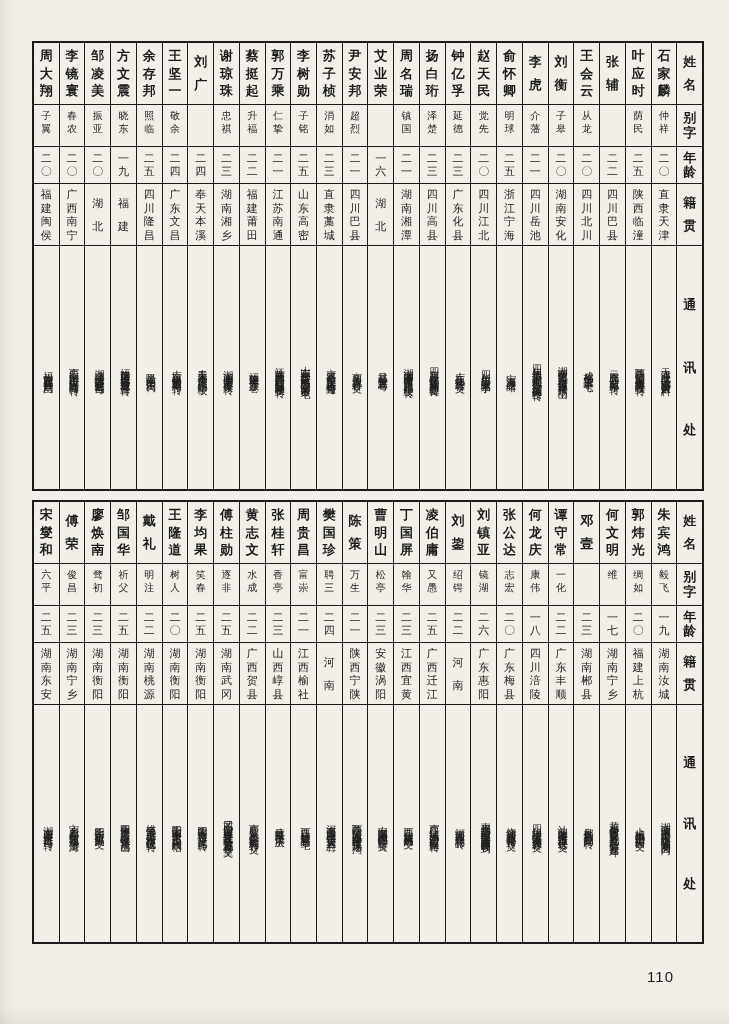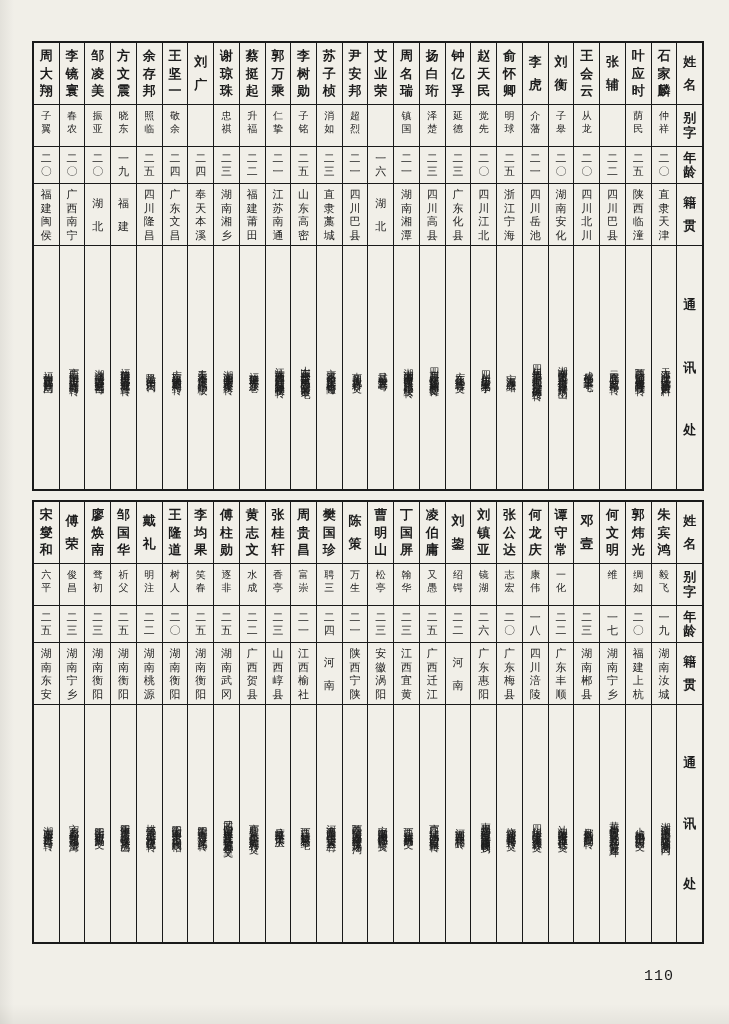--- a/index.html
+++ b/index.html
@@ -105,21 +105,21 @@
     justify-content:space-evenly;
     font-weight:bold;
     font-size:13px;
     line-height:14px;
     padding:4px 0;
   }
   .page-number{
     position:absolute;
     right:55px;
     top:968px;
-    font-family:Liberation Mono, monospace;
+    font-family:Liberation Sans, sans-serif;
     font-size:15px;
     letter-spacing:1px;
     color:var(--ink);
   }
 </style>
 </head>
 <body>
 
 <div class="page">
   <div class="vtable t-top" id="table-top">

